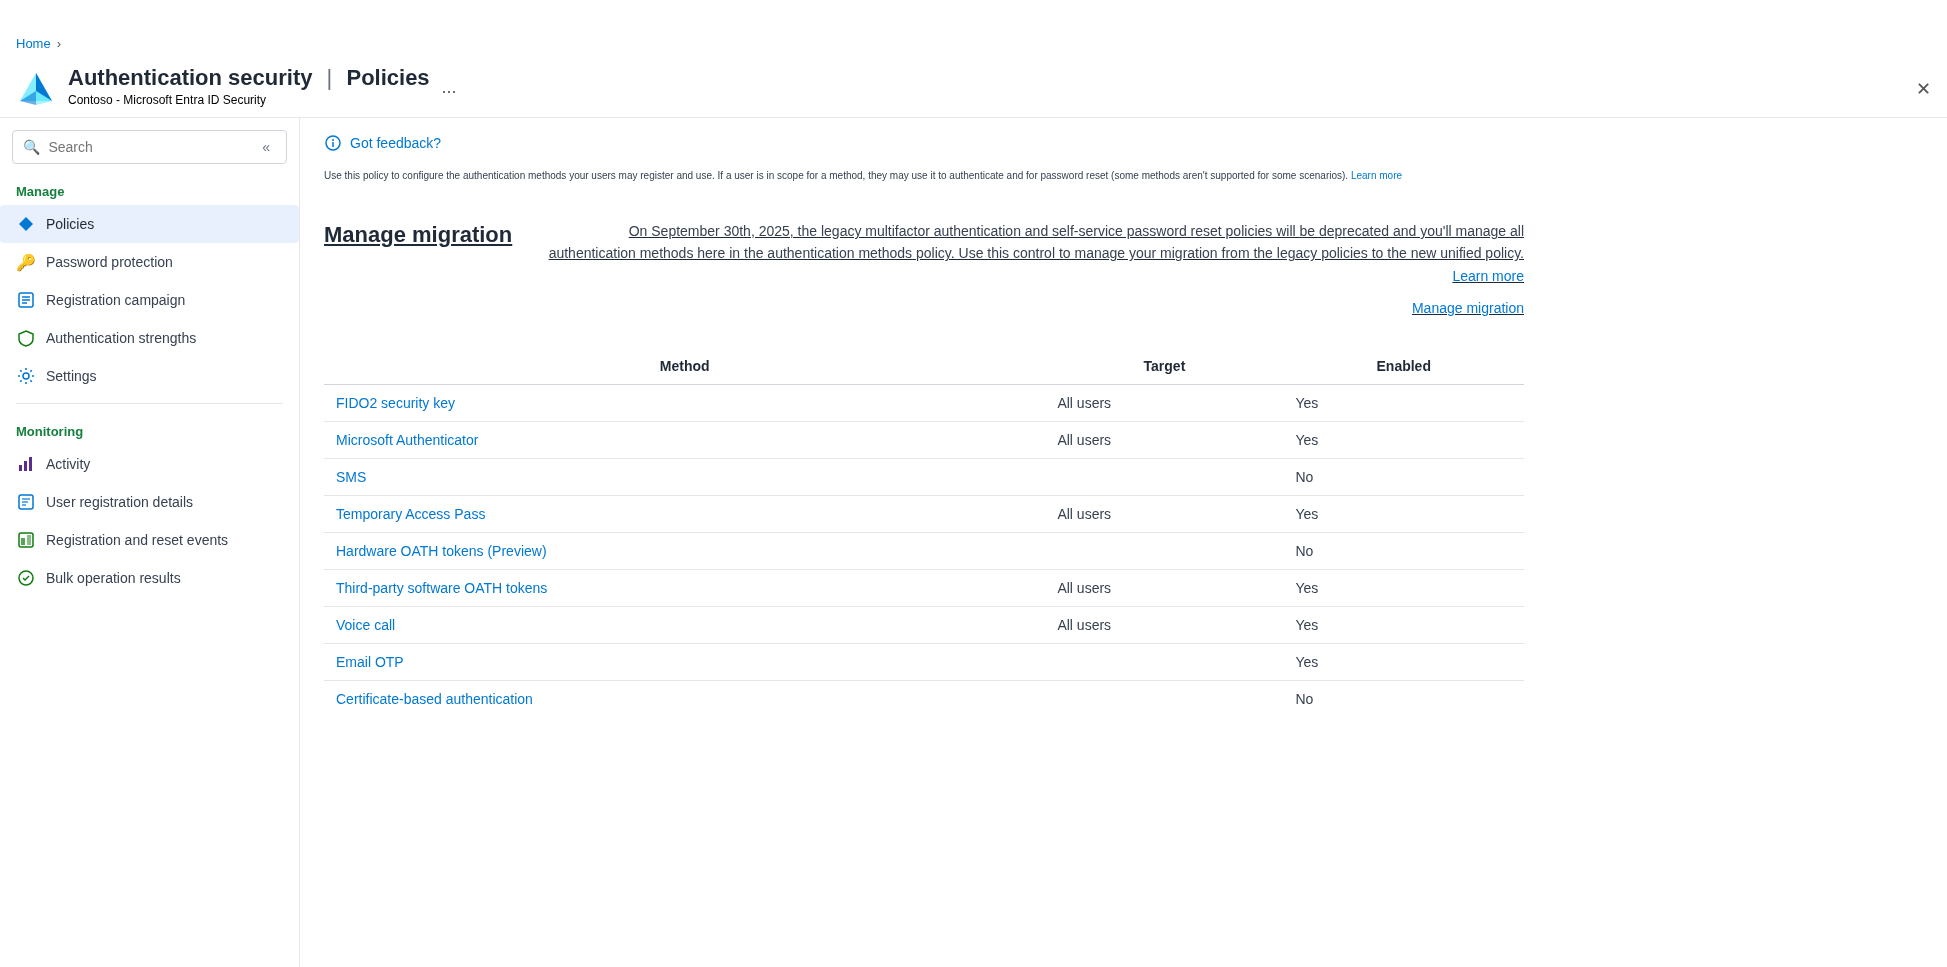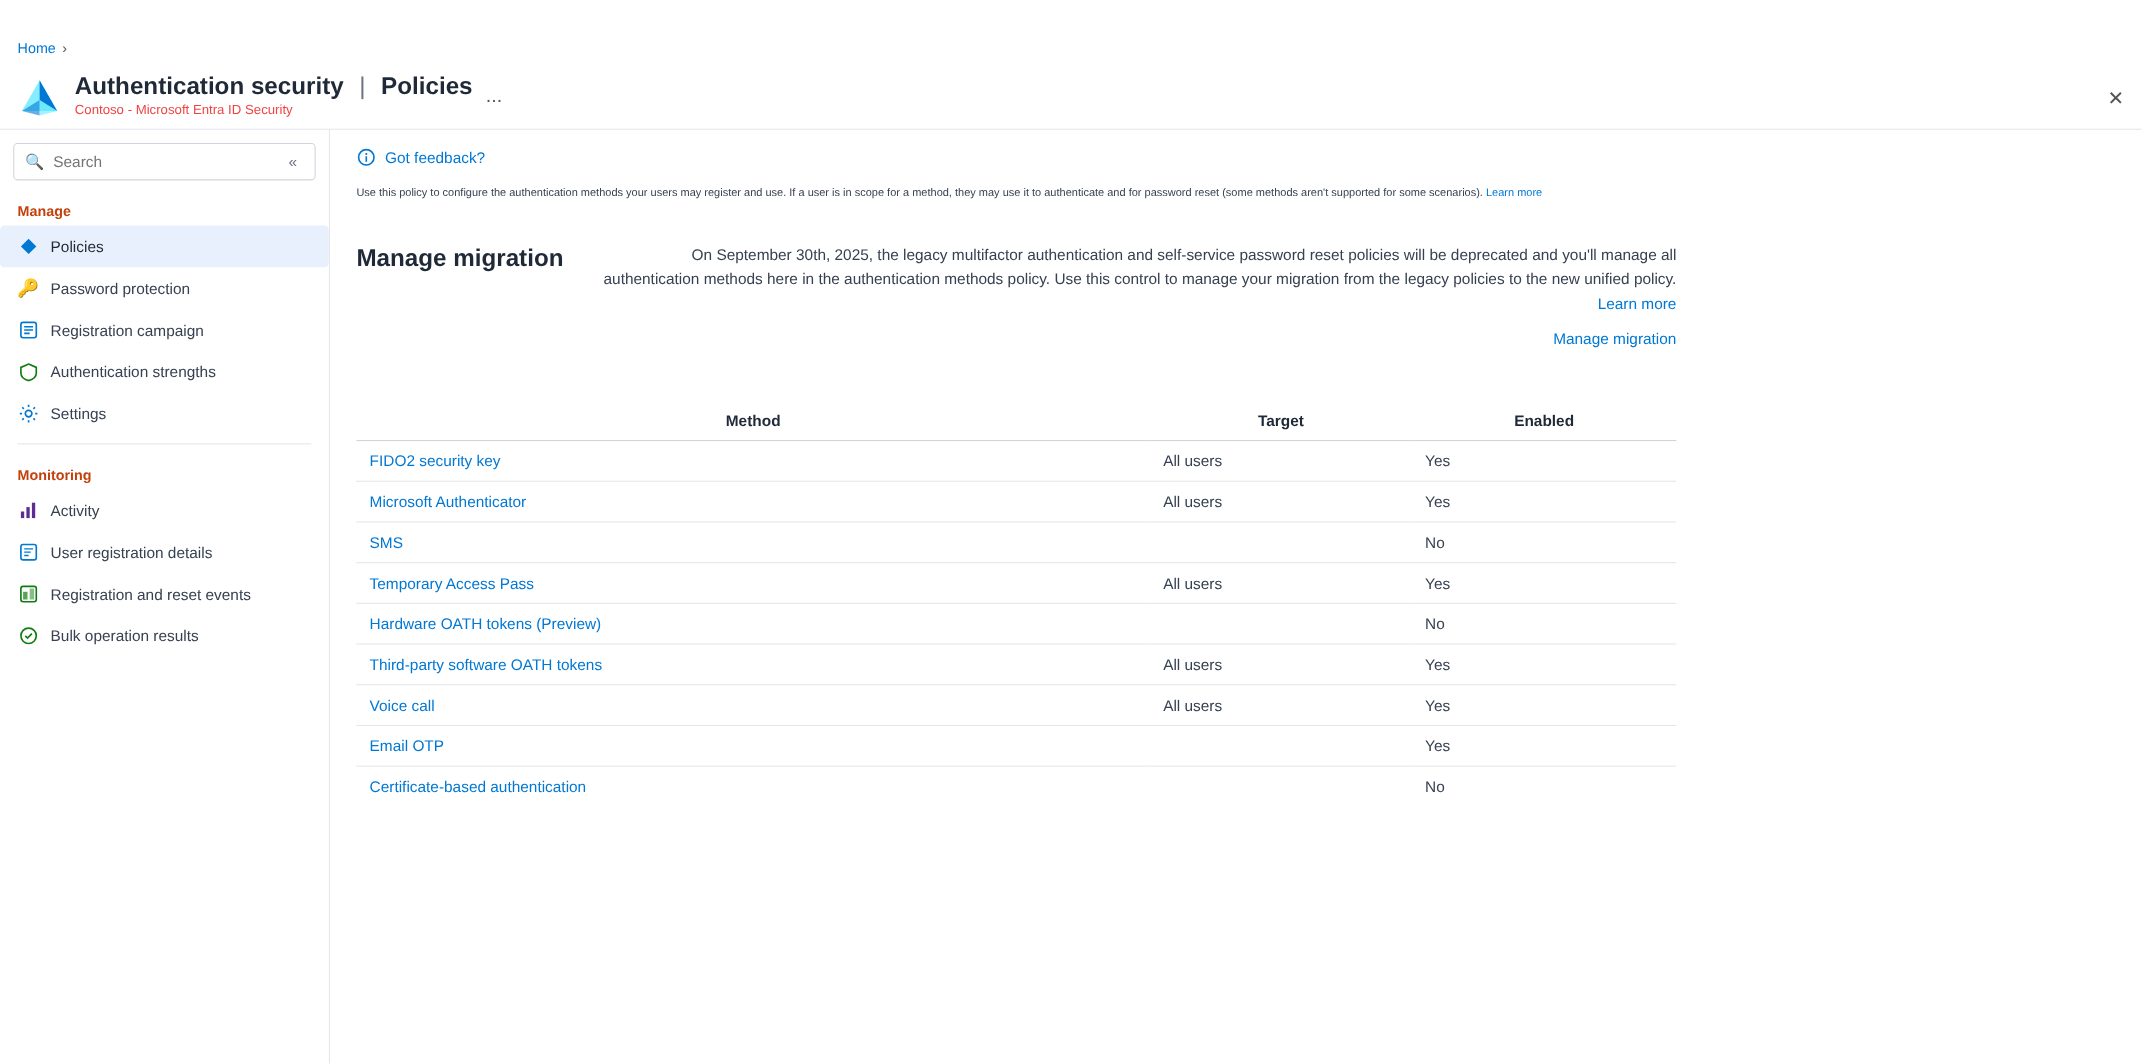--- a/index.html
+++ b/index.html
@@ -6,50 +6,50 @@
     body { font-family: 'Segoe UI', Arial, sans-serif; font-size: 14px; color: #1f2937; background: #fff; display: flex; flex-direction: column; height: 100vh; overflow: hidden; }
 
     
     .breadcrumb { padding: 10px 16px; font-size: 13px; color: #0078d4; display: flex; align-items: center; gap: 6px; border-bottom: none; margin-top: 26px; }
     .breadcrumb span { color: #555; }
 
     
     .page-header { display: flex; align-items: flex-start; padding: 4px 16px 8px 16px; border-bottom: 1px solid #e5e7eb; position: relative; }
     .page-header-icon { width: 40px; height: 40px; margin-right: 12px; flex-shrink: 0; margin-top: 4px; }
     .page-header-text h1 { font-size: 22px; font-weight: 600; color: #1f2937; }
-    .page-header-text .subtitle { font-size: 12px; color: #ef4444; margin-top: 2px; }
+    .page-header-text .subtitle { font-size: 12px; color: #000000; margin-top: 2px; }
     .header-menu { margin-left: 12px; font-size: 18px; color: #555; cursor: pointer; align-self: center; }
     .close-btn { position: absolute; right: 16px; top: 50%; transform: translateY(-50%); font-size: 18px; color: #555; cursor: pointer; background: none; border: none; }
 
     
     .main-layout { display: flex; flex: 1; overflow: hidden; }
 
     
     .sidebar { width: 300px; min-width: 300px; border-right: 1px solid #e5e7eb; display: flex; flex-direction: column; overflow-y: auto; padding-bottom: 16px; }
     .search-box { display: flex; align-items: center; margin: 12px 12px 8px 12px; border: 1px solid #d1d5db; border-radius: 4px; padding: 6px 10px; gap: 8px; background: #fff; }
     .search-box input { border: none; outline: none; font-size: 14px; flex: 1; color: #374151; }
     .collapse-btn { margin-left: auto; cursor: pointer; color: #6b7280; font-size: 14px; padding: 2px 6px; }
 
-    .sidebar-section-label { font-size: 13px; font-weight: 700; color: #c2410c; padding: 12px 16px 6px 16px; }
+    .sidebar-section-label { font-size: 13px; font-weight: 700; color: #15803d; padding: 12px 16px 6px 16px; }
     .sidebar-divider { border: none; border-top: 1px solid #e5e7eb; margin: 8px 16px; }
 
     .sidebar-item { display: flex; align-items: center; gap: 10px; padding: 9px 16px; cursor: pointer; border-radius: 4px; font-size: 14px; color: #374151; }
     .sidebar-item.active { background: #e8f0fe; color: #1f2937; font-weight: 500; }
     .sidebar-item .icon { width: 20px; height: 20px; display: flex; align-items: center; justify-content: center; flex-shrink: 0; }
 
     
     .main-content { flex: 1; overflow-y: auto; padding: 16px 24px; }
 
     .feedback-bar { display: flex; align-items: center; gap: 8px; margin-bottom: 16px; color: #0078d4; font-size: 14px; cursor: pointer; }
     .feedback-bar svg { color: #0078d4; }
 
     .policy-description { font-size: 10px; color: #374151; line-height: 1.6; margin-bottom: 36px; max-width: 1200px; }
     .policy-description a { color: #0078d4; text-decoration: none; }
 
-    .manage-migration-section { display: flex; gap: 32px; margin-bottom: 44px; max-width: 1200px; }
+    .manage-migration-section { display: flex; gap: 32px; margin-bottom: 28px; max-width: 1200px; text-decoration: underline; }
     .manage-migration-title { font-size: 22px; font-weight: 700; color: #1f2937; min-width: 180px; flex-shrink: 0; padding-top: 2px; }
     .manage-migration-body { font-size: 14px; color: #374151; line-height: 1.6; text-align: right; }
     .manage-migration-body a { color: #0078d4; text-decoration: none; }
     .manage-migration-link { display: block; margin-top: 10px; color: #0078d4; text-decoration: none; font-size: 14px; cursor: pointer; }
 
     
     .methods-table { width: 100%; max-width: 1200px; border-collapse: collapse; }
     .methods-table th { text-align: center; font-weight: 600; font-size: 14px; color: #1f2937; padding: 10px 12px; border-bottom: 1px solid #d1d5db; }
     .methods-table td { padding: 10px 12px; font-size: 14px; border-bottom: 1px solid #e5e7eb; color: #374151; }
     .methods-table td a, .methods-table td .method-link { color: #0078d4; text-decoration: none; cursor: pointer; }

